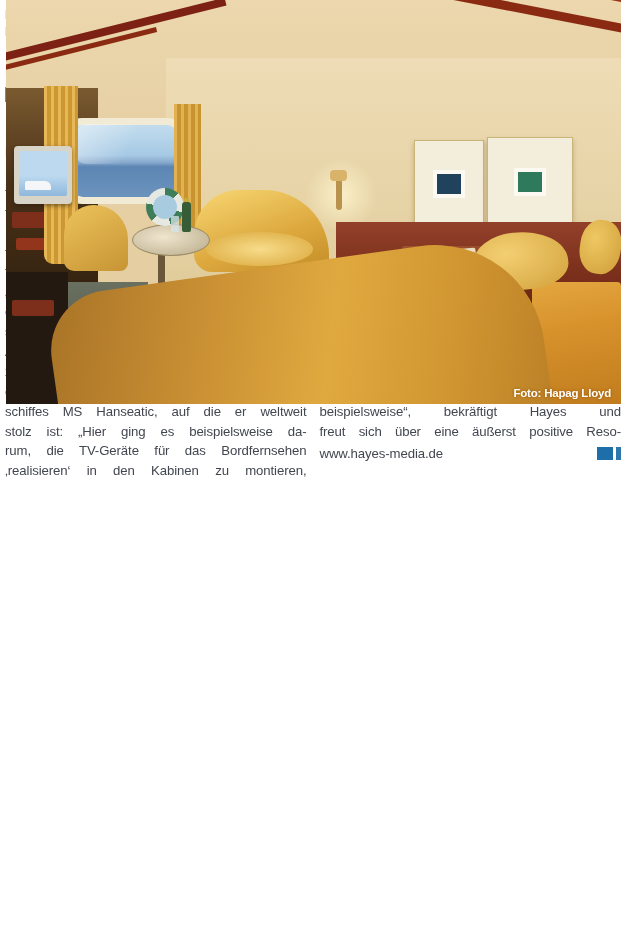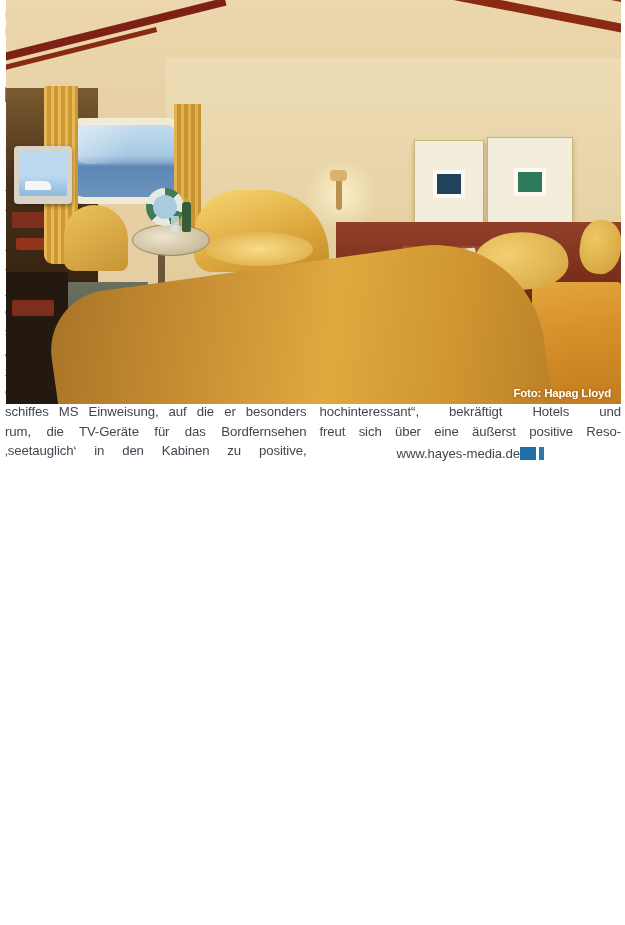--- a/index.html
+++ b/index.html
@@ -89,21 +89,21 @@
   .caption{margin:7px 6px 0 5px;font-weight:bold;font-size:13.4px;line-height:16.6px;
            color:#26262e;letter-spacing:-0.15px;white-space:pre-line;}
   .kicker{margin:23px 6px 0 5px;font-weight:bold;font-size:14.4px;color:#2a2b33;
           letter-spacing:-0.1px;}
   .headline{margin:4px 6px 0 4px;font-weight:bold;font-size:21.5px;color:#2a2b33;
             letter-spacing:-0.3px;}
   .columns{display:flex;gap:13px;margin:17px 4px 0 5px;}
   .col{width:302px;color:#42464f;font-size:13.2px;}
   .bline{height:19.9px;text-align:justify;text-align-last:justify;letter-spacing:-0.1px;}
   .bline.nj{text-align-last:left;}
-  .webrow{height:19.9px;display:flex;justify-content:center;align-items:center;}
+  .webrow{height:19.9px;display:flex;justify-content:space-between;align-items:center;}
   .weburl{letter-spacing:-0.1px;}
   .endmarker{display:flex;align-items:center;gap:3px;}
   .em-square{width:16px;height:13px;}
   .em-bar{width:5px;height:13px;}
 </style>
 </head>
 <body>
 
 <div class="page">
 
@@ -175,41 +175,42 @@
         <div class="bline">für das Unternehmen. Der technische</div>
         <div class="bline">Dienstleister und Fachhändler für Präsen-</div>
         <div class="bline">tations- und Medientechnik ist Experte</div>
         <div class="bline">für maßgeschneiderte Speziallösungen.</div>
         <div class="bline">„Gemeinsam mit unseren Kunden entwi-</div>
         <div class="bline">ckeln und realisieren wir individuelle Prä-</div>
         <div class="bline">sentationskonzepte, um den jeweiligen</div>
         <div class="bline">Anforderungen optimal gerecht werden</div>
         <div class="bline">zu können“, erklärt Inhaber Matthias Hay-</div>
         <div class="bline">es und nennt als Beispiel die medientech-</div>
-        <div class="bline">schiffes MS Einweisung, auf die er besonders</div>
+        <div class="bline">schiffes MS Hanseatic, auf die er weltweit</div>
+        <div class="bline">stolz ist: „Hier ging es beispielsweise da-</div>
         <div class="bline">rum, die TV-Geräte für das Bordfernsehen</div>
-        <div class="bline">‚seetauglich‘ in den Kabinen zu positive,</div>
+        <div class="bline">‚realisieren‘ in den Kabinen zu montieren,</div>
       </div>
     <div class="col">
       <div>
           <div class="bline">ohne jedoch das gediegene Ambiente der</div>
           <div class="bline nj">Inneneinrichtung zu stören.“</div>
           <div class="bline">Großen Wert legt man bei Hayes media</div>
           <div class="bline">auch auf einen außerordentlichen Ser-</div>
           <div class="bline">vice. So gehören Testvorführungen von</div>
           <div class="bline">hochwertigen Projektoren und interakti-</div>
           <div class="bline">ven Bildwänden ebenso zum Leistungs-</div>
           <div class="bline">spektrum des Unternehmens wie eine so-</div>
           <div class="bline">lide Einweisung in Bedienung und Plege</div>
           <div class="bline">der Geräte oder auch spezielle Garantien,</div>
           <div class="bline">wie zum Beispiel ein Staub- und Rauch-</div>
           <div class="bline">schutz für Projektoren im gastronomi-</div>
           <div class="bline">schen Bereich. „Letzteres ist gerade im</div>
           <div class="bline">Hinblick auf die bevorstehende Fußball-</div>
-          <div class="bline">hochinteressant“, bekräftigt Hotels und</div>
+          <div class="bline">beispielsweise“, bekräftigt Hayes und</div>
           <div class="bline">freut sich über eine äußerst positive Reso-</div>
         </div>
       <div class="webrow">
         <span class="weburl">www.hayes-media.de</span>
         <span class="endmarker">
           <span class="em-square" style="background: rgb(30, 111, 169);"></span>
           <span class="em-bar" style="background: rgb(46, 119, 173);"></span>
         </span>
       </div>
     </div>

